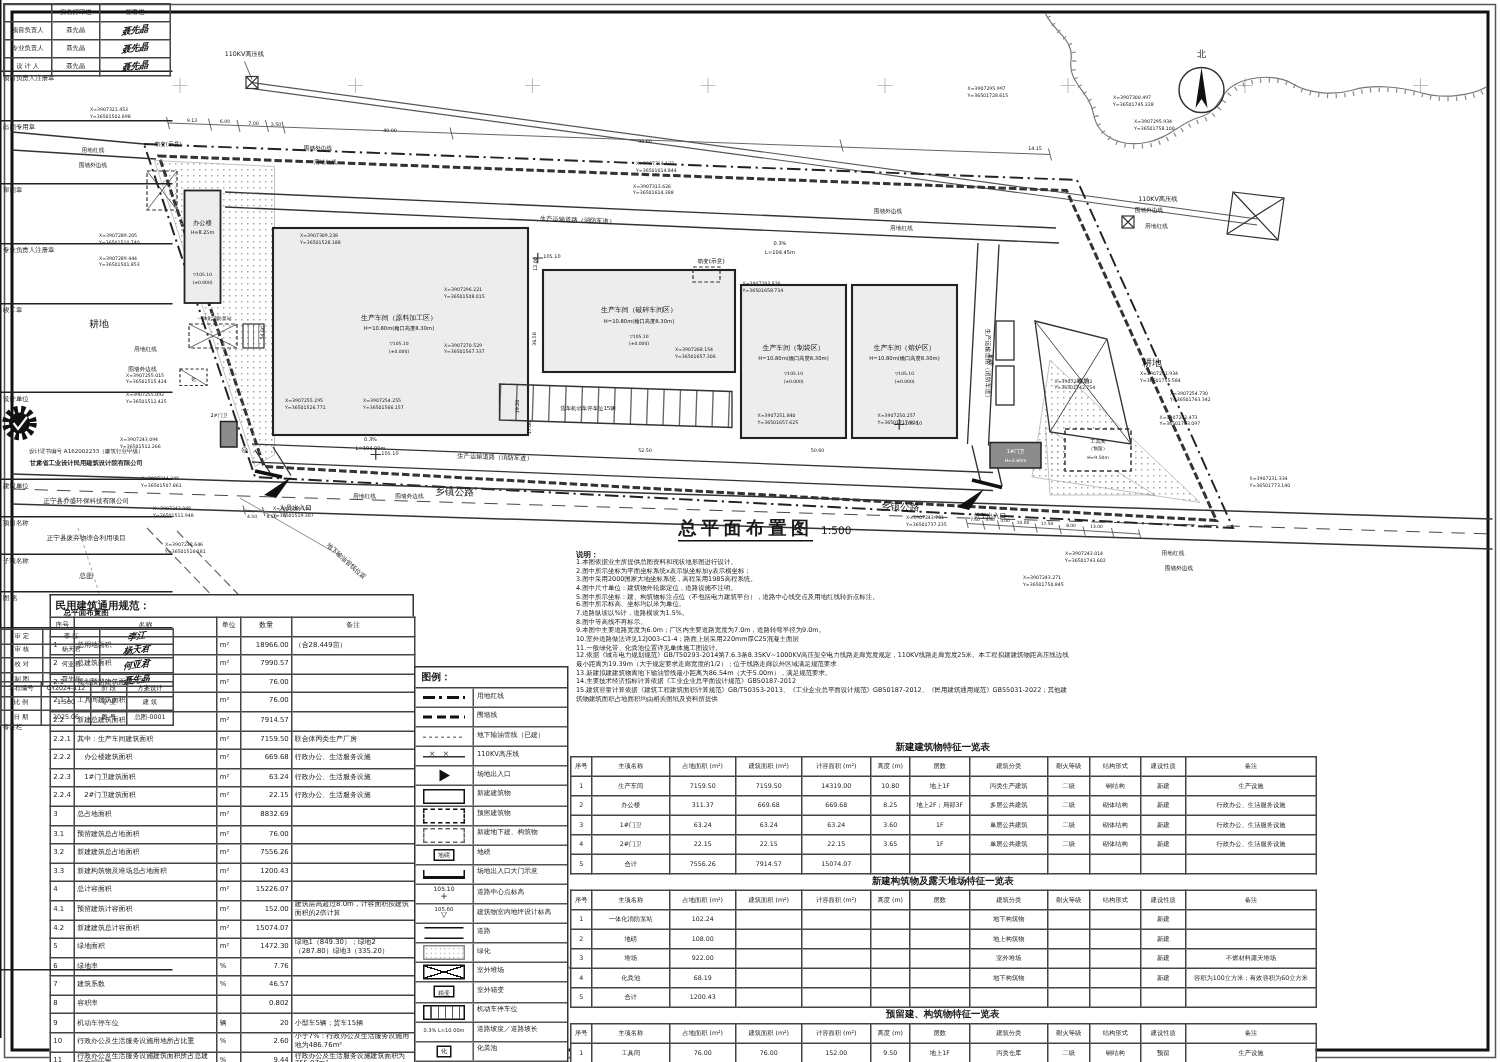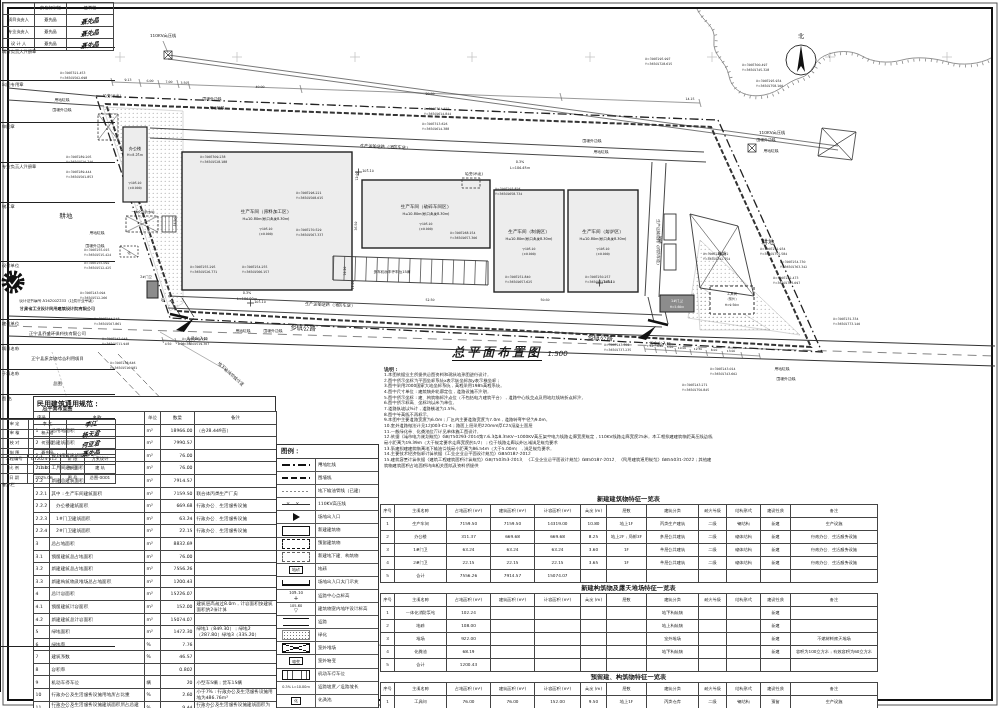--- a/index.html
+++ b/index.html
@@ -383,21 +383,21 @@
         <text x="102" y="344.6" font-size="3.1" text-anchor="start">Y=36501511.948</text>
         <text x="110" y="364" font-size="3.1" text-anchor="start">X=3907238.646</text>
         <text x="110" y="368.6" font-size="3.1" text-anchor="start">Y=36501516.181</text>
         <text x="182" y="340" font-size="3.1" text-anchor="start">X=3907249.190</text>
         <text x="182" y="344.6" font-size="3.1" text-anchor="start">Y=36501519.307</text>
         <text x="833" y="320" font-size="3.1" text-anchor="start">X=3907231.334</text>
         <text x="833" y="324.6" font-size="3.1" text-anchor="start">Y=36501773.140</text>
       </g>
 </svg>
 
-<div id="plan-title" class="ov" style="background:transparent;font-style:italic;">
+<div id="plan-title" class="ov" style="background:transparent;">
   <span class="t">总平面布置图</span><span class="s">1:500</span>
 </div>
 
 <div id="econ" class="ov">
   <div class="cap">民用建筑通用规范：</div>
   <table id="econ-tbl">
     <colgroup>
           <col style="width:16px">
           <col style="width:95px">
           <col style="width:16px">

